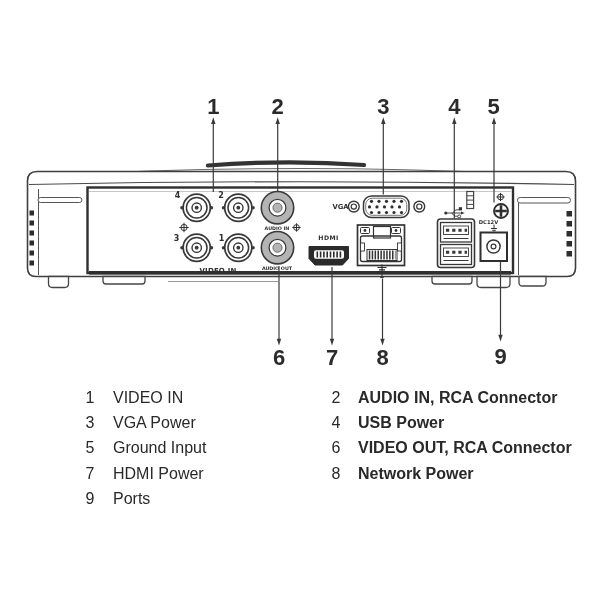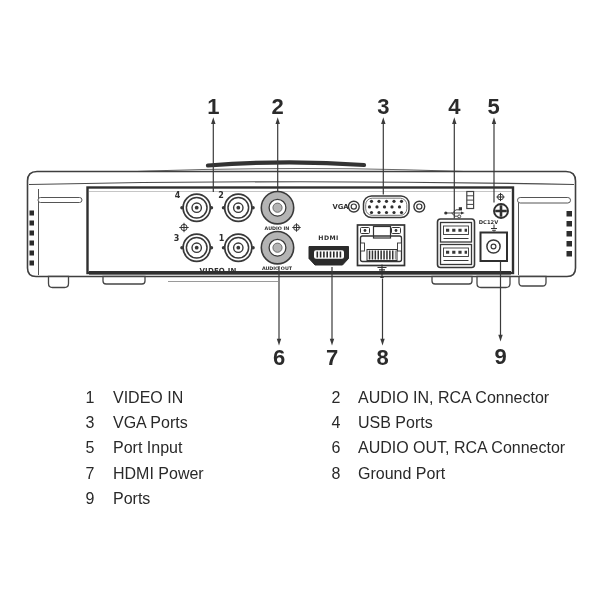--- a/index.html
+++ b/index.html
@@ -14,21 +14,21 @@
   }
   .port-label {
     font-family:"DejaVu Sans", sans-serif;
     font-weight:bold; fill:#2f2f2f;
   }
   .legend { position:absolute; left:0; top:0; width:600px; height:600px; }
   .litem { position:absolute; height:22px; line-height:22px; font-size:16px; color:#292929; }
   .lnum  { position:absolute; left:0; width:22px; text-align:center; }
   .llab  { position:absolute; white-space:nowrap; }
   .col-l { left:79px; }  .col-l .llab { left:34px; }
-  .col-r { left:325px; } .col-r .llab { left:33px; }
+  .col-r { left:325px; } .col-r .llab { left:33px;font-weight:bold; }
 </style>
 </head>
 <body>
 
 <div id="page">
 
 <svg id="diagram-svg" width="600" height="600" viewBox="0 0 600 600">
 
   <path d="M42,176 Q300,161 560,176" fill="none" stroke="#6a6a6a" stroke-width="1.1"></path>
   <path d="M208,165.5 Q286,159.5 364,165" fill="none" stroke="#333333" stroke-width="4.2" stroke-linecap="round"></path>
@@ -265,45 +265,45 @@
   <text class="callout-num" text-anchor="middle" x="500.5" y="364">9</text>
 </svg>
 
 <div class="legend">
   <div class="litem col-l" style="top:387px">
     <span class="lnum">1</span>
     <span class="llab">VIDEO IN</span>
   </div>
   <div class="litem col-l" style="top:412px">
     <span class="lnum">3</span>
-    <span class="llab">VGA Ports</span>
+    <span class="llab">VGA Power</span>
   </div>
   <div class="litem col-l" style="top:437px">
     <span class="lnum">5</span>
-    <span class="llab">Port Input</span>
+    <span class="llab">Ground Input</span>
   </div>
   <div class="litem col-l" style="top:463px">
     <span class="lnum">7</span>
     <span class="llab">HDMI Power</span>
   </div>
   <div class="litem col-l" style="top:488px">
     <span class="lnum">9</span>
     <span class="llab">Ports</span>
   </div>
   <div class="litem col-r" style="top:387px">
     <span class="lnum">2</span>
     <span class="llab">AUDIO IN, RCA Connector</span>
   </div>
   <div class="litem col-r" style="top:412px">
     <span class="lnum">4</span>
-    <span class="llab">USB Ports</span>
+    <span class="llab">USB Power</span>
   </div>
   <div class="litem col-r" style="top:437px">
     <span class="lnum">6</span>
-    <span class="llab">AUDIO OUT, RCA Connector</span>
+    <span class="llab">VIDEO OUT, RCA Connector</span>
   </div>
   <div class="litem col-r" style="top:463px">
     <span class="lnum">8</span>
-    <span class="llab">Ground Port</span>
+    <span class="llab">Network Power</span>
   </div>
 </div>
 
 </div>
 
 </body></html>

